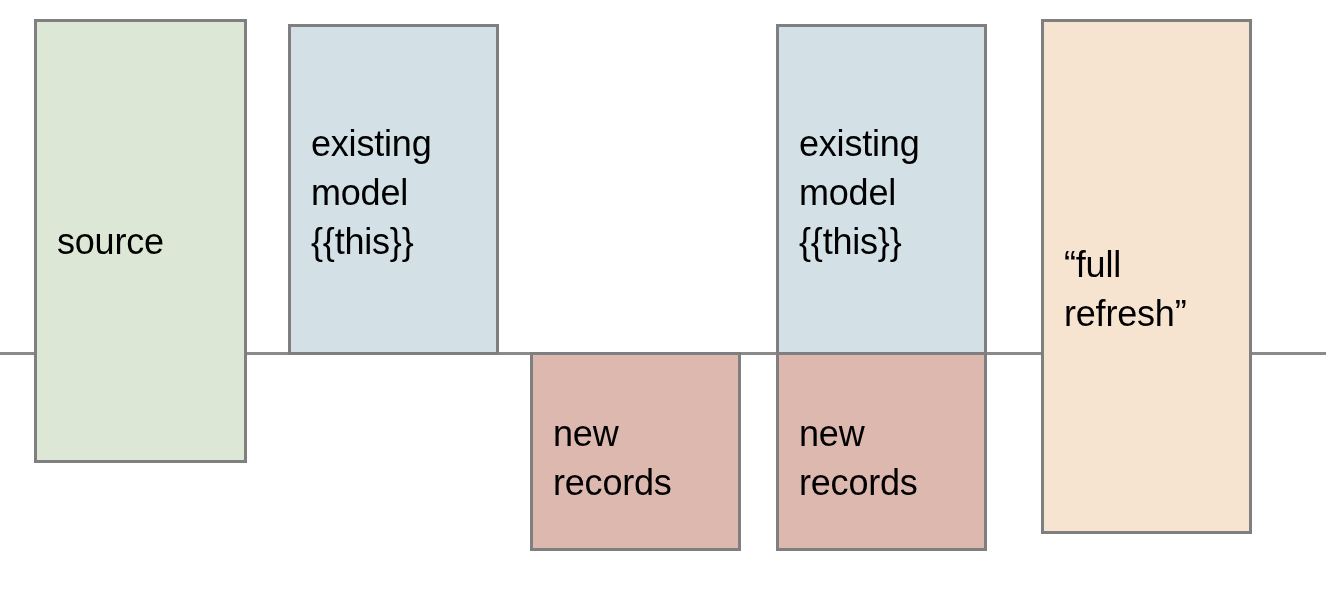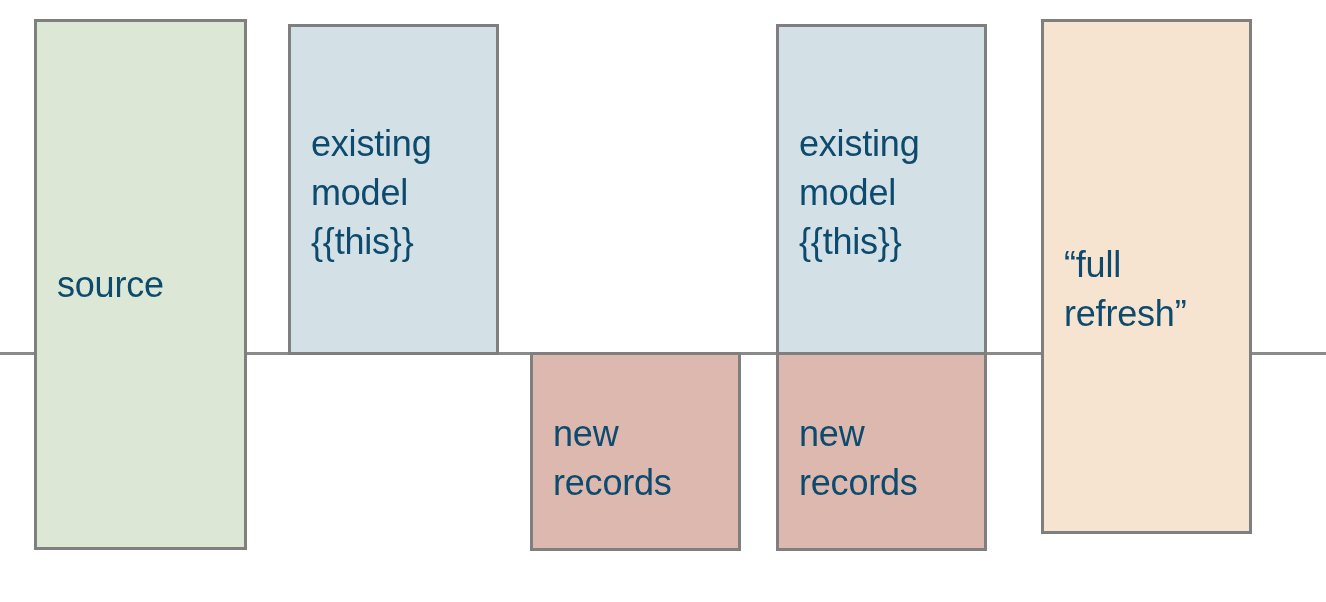--- a/index.html
+++ b/index.html
@@ -31,31 +31,31 @@
     border: 3px solid #7f7f7f;
     display: flex;
     align-items: center;
     justify-content: flex-start;
   }
   .box-label {
     padding-left: 20px;
     padding-right: 10px;
     font-size: 36px;
     line-height: 49px;
-    color: #0c4a6e;
+    color: #000000;
     letter-spacing: -0.2px;
     white-space: pre-line;
     text-align: left;
   }
   
   #box-source {
     left: 34px;
     top: 19px;
     width: 213px;
-    height: 531px;
+    height: 444px;
     background: #dce8d5;
   }
   #box-existing-model-1 {
     left: 288px;
     top: 24px;
     width: 211px;
     height: 331px;
     background: #d3e0e5;
     align-items: flex-start;
   }

